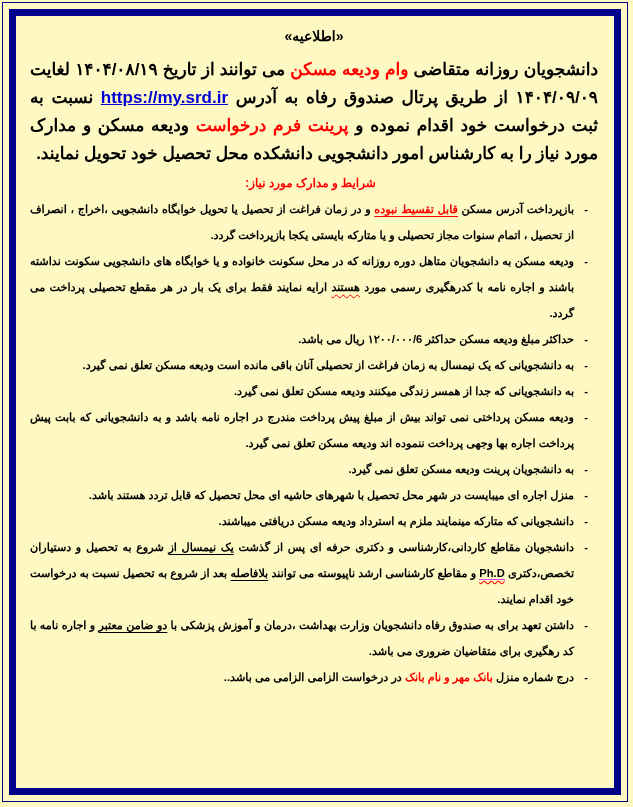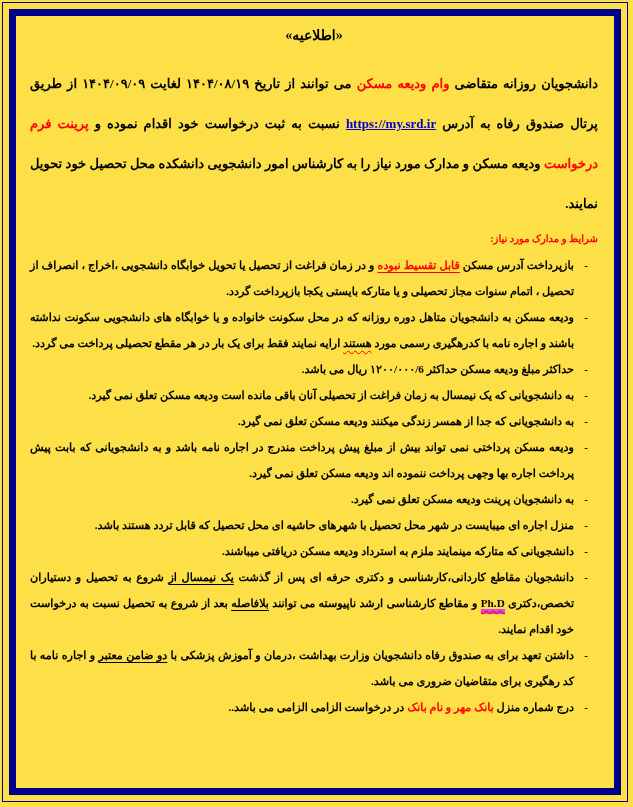--- a/index.html
+++ b/index.html
@@ -1,20 +1,20 @@
 <!DOCTYPE html>
 <html lang="fa" dir="rtl"><head>
 <meta charset="utf-8">
 <style>
   html,body{margin:0;padding:0;background:#ffffff;}
   .page{
     position:relative;
     width:633px;height:807px;
-    background:#fde047;
-    font-family:Liberation Serif, serif;
+    background:#fef9c3;
+    font-family:Liberation Sans, sans-serif;
     overflow:hidden;
     direction:rtl;
   }
   .thin-frame{
     position:absolute;left:2px;top:2px;right:5px;bottom:5px;
     border:1px solid #00008B;
     pointer-events:none;
   }
   .thick-frame{
     position:absolute;left:9px;top:9px;right:12px;bottom:12px;
@@ -31,40 +31,40 @@
     margin:2px 0 0 0;
     font-size:14px;font-weight:bold;text-align:center;
     line-height:24px;
   }
   .doc-subtitle{
     margin:2px 0 0 0;
     font-size:13.5px;font-weight:bold;text-align:center;
     line-height:26px;white-space:pre-wrap;
   }
   .intro{
-    margin:16px 0 0 0;
-    font-size:13px;font-weight:bold;
-    text-align:justify;line-height:40px;
+    margin:8px 0 0 0;
+    font-size:17px;font-weight:bold;
+    text-align:justify;line-height:28px;
   }
   .req-heading{
-    margin:2px 0 0 0;
-    font-size:10px;font-weight:bold;color:#FF0000;
-    line-height:26px;text-align:right;
+    margin:2px 7px 0 0;
+    font-size:12px;font-weight:bold;color:#FF0000;
+    line-height:26px;text-align:center;
   }
   .bullet{
     display:flex;
     font-size:11.2px;font-weight:bold;
     line-height:26px;
   }
   .bullet .marker{flex:0 0 24px;text-align:center;font-weight:bold;}
   .bullet .btext{flex:1;text-align:justify;}
   .seg-red{color:#FF0000;}
   .seg-u{text-decoration:underline;text-underline-offset:3px;}
   .seg-wavy{text-decoration:underline wavy #FF0000;text-decoration-thickness:1px;text-underline-offset:3px;}
-  .seg-u.seg-wavy{border-bottom:5px solid #d946ef;text-decoration:underline wavy #FF0000;}
+  .seg-u.seg-wavy{border-bottom:1px solid #d946ef;text-decoration:underline wavy #FF0000;}
   .seg-link{color:#0000D4;font-weight:bold;text-decoration:underline;cursor:pointer;}
 </style>
 </head>
 <body>
 
 <div class="page">
   <div class="thin-frame"></div>
   <div class="thick-frame"></div>
 
   <div class="content">

